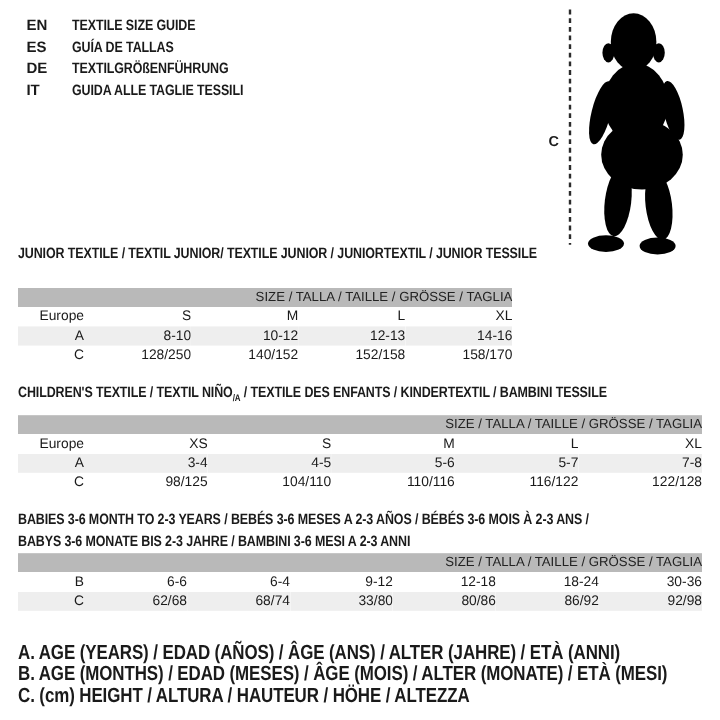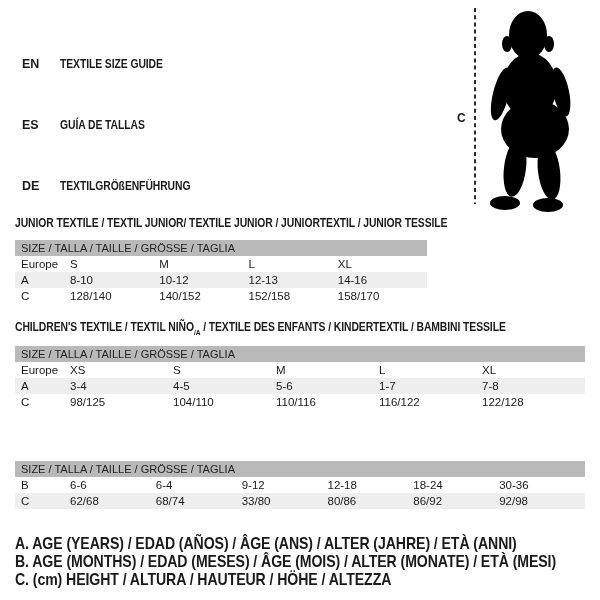--- a/index.html
+++ b/index.html
@@ -5,39 +5,39 @@
   :root{
     --c-bg:#ffffff; --c-text:#1a1a1a; --c-bar:#b9b9b9; --c-shade:#eeeeee; --c-sil:#000000;
   }
   *{box-sizing:border-box;margin:0;padding:0}
   body{font-family:"Liberation Sans","DejaVu Sans",sans-serif;background:#fff;}
   .page{position:relative;width:600px;height:600px;background:var(--c-bg);color:var(--c-text);overflow:hidden;}
   .cond{display:inline-block;transform:scaleX(0.83);transform-origin:0 50%;white-space:nowrap;letter-spacing:-0.1px;}
 
   
   .lang-block{position:absolute;left:22px;top:12px;font-size:12.5px;font-weight:bold;}
-  .lang-row{height:18px;line-height:18px;white-space:nowrap;margin-top:43px;}
+  .lang-row{height:18px;line-height:18px;white-space:nowrap;}
   .lang-code{display:inline-block;width:38px;}
 
   
   .figure{position:absolute;left:450px;top:0;}
   .figure text{font-family:"Liberation Sans","DejaVu Sans",sans-serif;font-size:12px;font-weight:bold;fill:var(--c-text);}
 
   
   .sec-title{position:absolute;left:15px;font-size:12.5px;font-weight:bold;white-space:nowrap;}
   .sec-title sub{font-size:8px;}
   .two-line .cond{display:block;height:18px;line-height:18px;}
 
   
   table.size-table{position:absolute;left:15px;border-collapse:collapse;table-layout:fixed;font-size:11.5px;color:var(--c-text);}
   table.t1{width:412px;}
   table.t2,table.t3{width:570px;}
   col.label-col{width:55px;}
   tr.bar-row td{background:var(--c-bar);height:17px;font-size:11px;color:#222222;padding-left:6px;text-align:left;}
-  table.size-table td{height:16px;vertical-align:middle;text-align:left;overflow:hidden;}
+  table.size-table td{height:16px;vertical-align:middle;text-align:right;overflow:hidden;}
   td.lbl{text-align:left;padding-left:6px;}
   tr.shaded td{background:var(--c-shade);}
 
   
   .footnotes{position:absolute;left:15px;top:535px;font-size:17px;font-weight:bold;}
   .footnotes .fline{height:18px;line-height:18px;}
 </style>
 </head>
 <body>
 
@@ -69,21 +69,21 @@
       <ellipse cx="13" cy="92" rx="8" ry="27" transform="rotate(14 13 92)"></ellipse>
       <ellipse cx="73" cy="90" rx="8" ry="25" transform="rotate(-12 73 90)"></ellipse>
       <ellipse cx="47" cy="127" rx="34" ry="29"></ellipse>
       <ellipse cx="27" cy="166" rx="11" ry="29" transform="rotate(7 27 166)"></ellipse>
       <ellipse cx="61" cy="169" rx="11" ry="29" transform="rotate(-7 61 169)"></ellipse>
       <ellipse cx="17" cy="201" rx="15" ry="7"></ellipse>
       <ellipse cx="60" cy="203" rx="15" ry="7"></ellipse>
     </g>
   </svg>
 
-  <div class="sec-title" style="top:216px">
+  <div class="sec-title" style="top:204px">
     <span class="cond">JUNIOR TEXTILE / TEXTIL JUNIOR/ TEXTILE JUNIOR / JUNIORTEXTIL / JUNIOR TESSILE</span>
   </div>
   <table class="size-table t1" style="top:240px">
     <colgroup>
         <col class="label-col">
         <col>
         <col>
         <col>
         <col>
       </colgroup>
@@ -100,21 +100,21 @@
     </tr>
     <tr class="shaded">
       <td class="lbl">A</td>
       <td>8-10</td>
       <td>10-12</td>
       <td>12-13</td>
       <td>14-16</td>
     </tr>
     <tr>
       <td class="lbl">C</td>
-      <td>128/140</td>
+      <td>128/250</td>
       <td>140/152</td>
       <td>152/158</td>
       <td>158/170</td>
     </tr>
   </tbody>
     </table>
 
   <div class="sec-title" style="top:320px">
     <span class="cond"><span>CHILDREN'S TEXTILE / TEXTIL NIÑO</span><sub>/A</sub><span> / TEXTILE DES ENFANTS / KINDERTEXTIL / BAMBINI TESSILE</span></span>
   </div>
@@ -137,34 +137,38 @@
       <td>S</td>
       <td>M</td>
       <td>L</td>
       <td>XL</td>
     </tr>
     <tr class="shaded">
       <td class="lbl">A</td>
       <td>3-4</td>
       <td>4-5</td>
       <td>5-6</td>
-      <td>1-7</td>
+      <td>5-7</td>
       <td>7-8</td>
     </tr>
     <tr>
       <td class="lbl">C</td>
       <td>98/125</td>
       <td>104/110</td>
       <td>110/116</td>
       <td>116/122</td>
       <td>122/128</td>
     </tr>
   </tbody>
     </table>
 
+  <div class="sec-title two-line" style="top:424px">
+    <span class="cond">BABIES 3-6 MONTH TO 2-3 YEARS / BEBÉS 3-6 MESES A 2-3 AÑOS / BÉBÉS 3-6 MOIS À 2-3 ANS /</span>
+    <span class="cond">BABYS 3-6 MONATE BIS 2-3 JAHRE / BAMBINI 3-6 MESI A 2-3 ANNI</span>
+  </div>
   <table class="size-table t3" style="top:461px">
     <colgroup>
         <col class="label-col">
         <col>
         <col>
         <col>
         <col>
         <col>
         <col>
       </colgroup>

